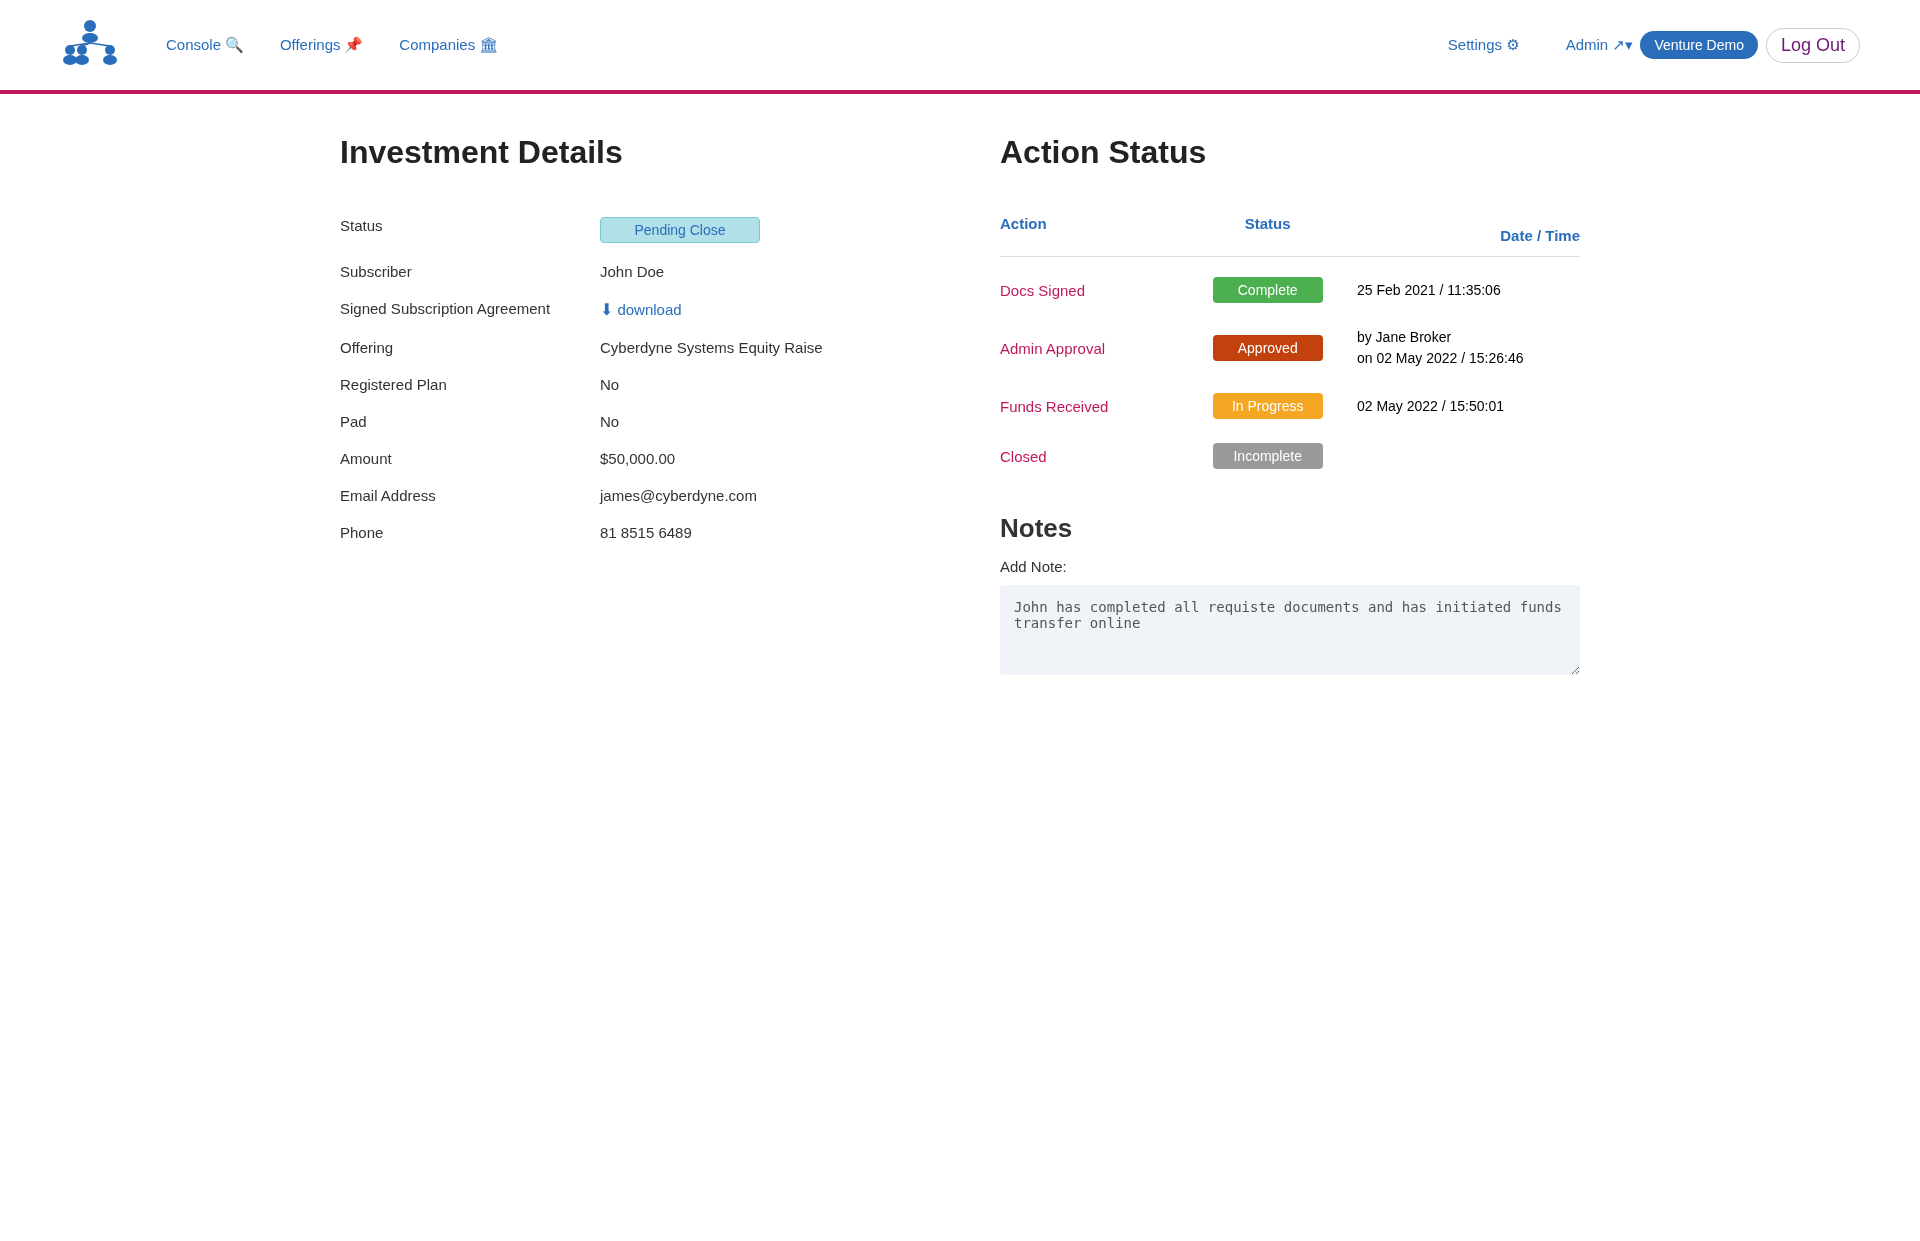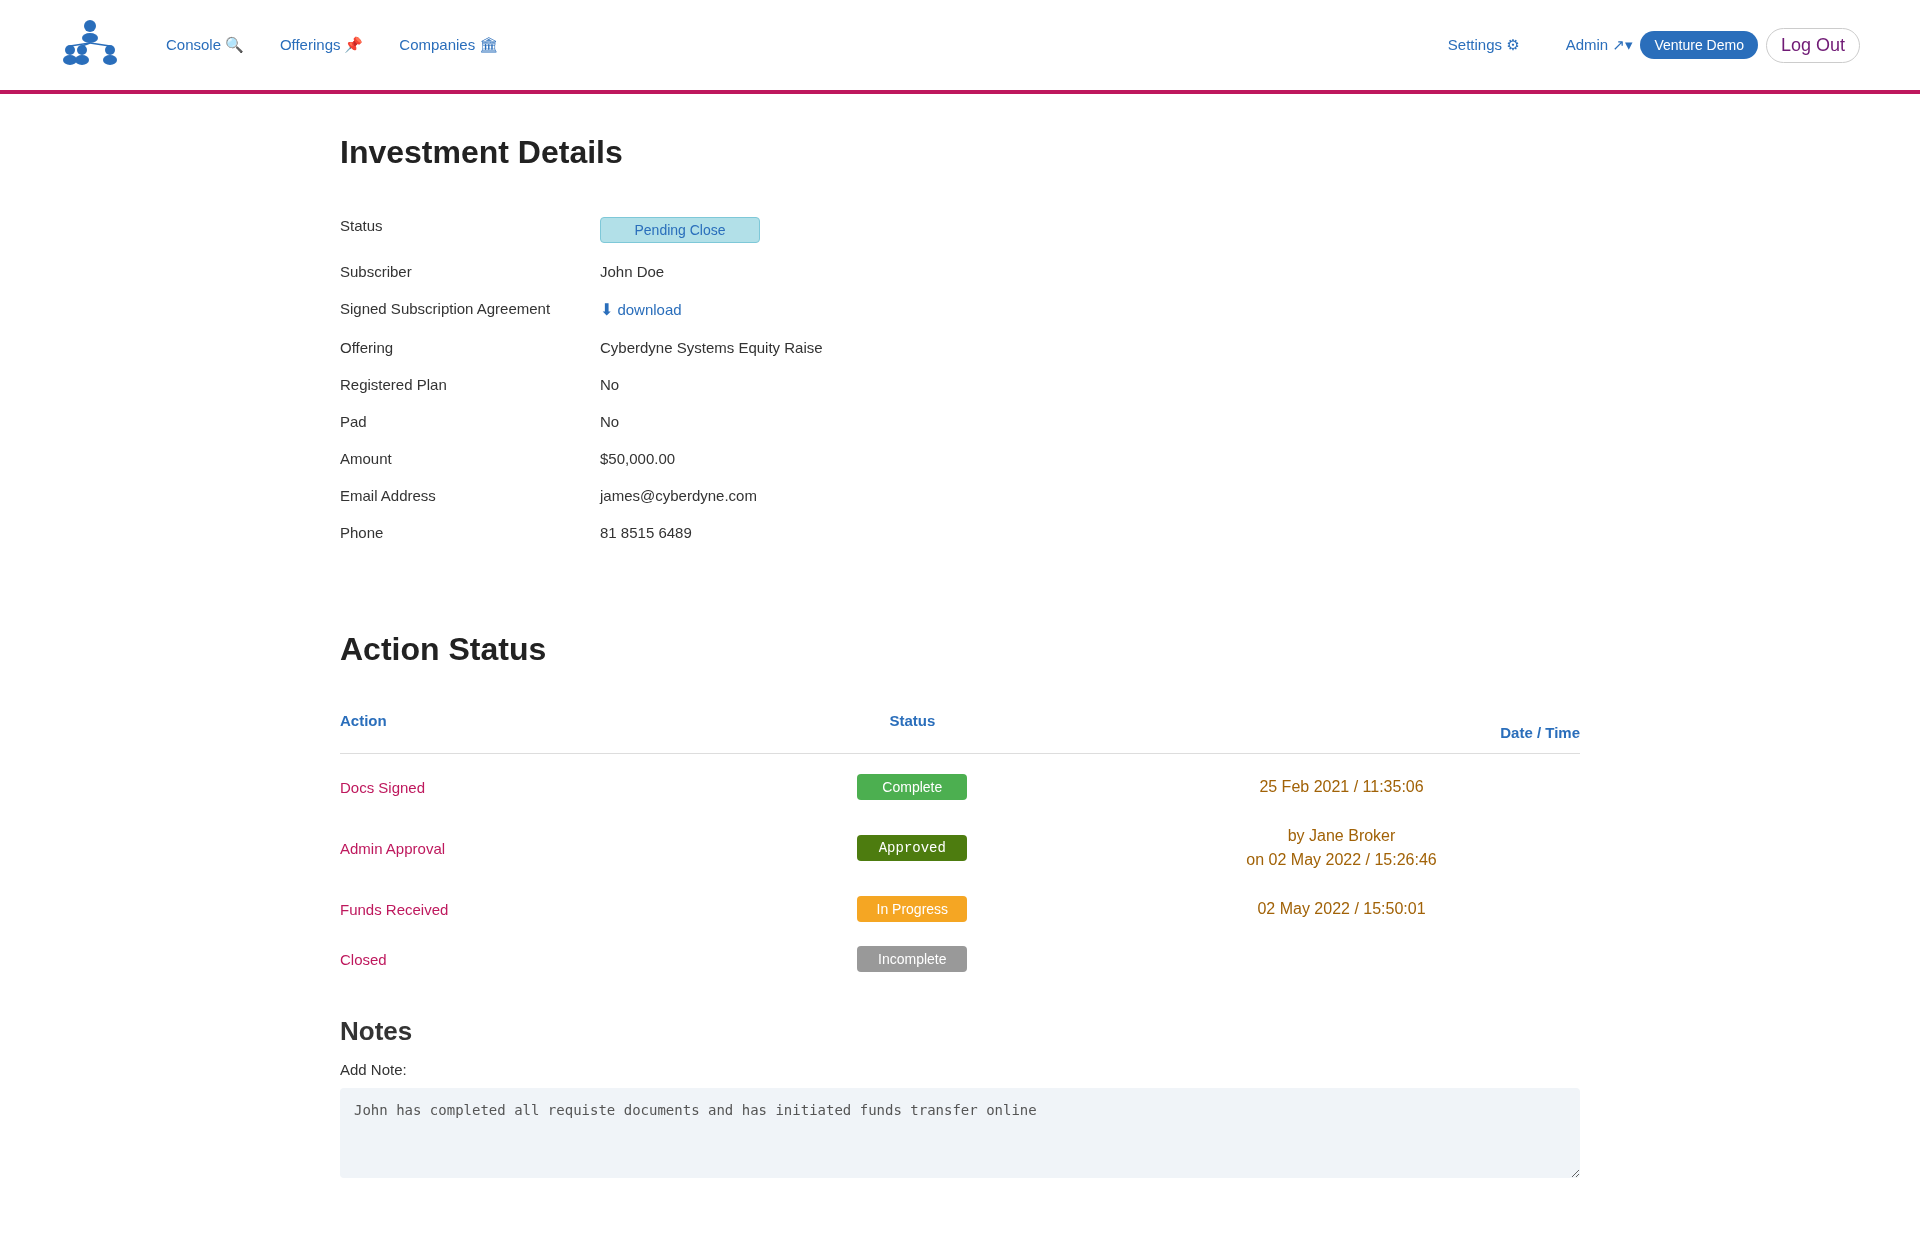--- a/index.html
+++ b/index.html
@@ -52,21 +52,20 @@
       cursor: pointer;
     }
 
     
     .main-content {
       display: flex;
       padding: 40px 80px;
       gap: 80px;
       max-width: 1400px;
       margin: 0 auto;
-      flex-direction: column;
     }
 
     
     .left-panel { flex: 1; min-width: 0; }
     .section-title {
       font-size: 32px;
       font-weight: 700;
       color: #222;
       margin-bottom: 36px;
     }
@@ -118,34 +117,34 @@
     .col-status { flex: 1.2; font-size: 15px; font-weight: 700; color: #2a6ebb; text-align: center; }
     .col-datetime { flex: 1.5; font-size: 15px; font-weight: 700; color: #2a6ebb; text-align: right; margin-top: 12px; }
 
     .action-row {
       display: flex;
       align-items: center;
       padding: 12px 0;
     }
     .action-name { flex: 1.2; font-size: 15px; color: #be185d; }
     .action-status-cell { flex: 1.2; display: flex; justify-content: center; }
-    .action-datetime { flex: 1.5; font-size: 16px; color: #a16207; text-align: center; line-height: 1.5; }
+    .action-datetime { flex: 1.5; font-size: 14px; color: #000000; text-align: left; line-height: 1.5; }
 
     .badge {
       display: inline-block;
       border-radius: 4px;
       padding: 5px 18px;
       font-size: 14px;
       font-weight: 500;
       color: #fff;
       min-width: 110px;
       text-align: center;
     }
     .badge-complete { background: #4caf50; }
-    .badge-approved { background: #4d7c0f; font-family: Liberation Mono, monospace; }
+    .badge-approved { background: #c2410c; }
     .badge-inprogress { background: #f5a623; }
     .badge-incomplete { background: #999; }
 
     
     .notes-section { margin-top: 32px; }
     .notes-title { font-size: 26px; font-weight: 700; color: #333; margin-bottom: 14px; }
     .add-note-label { font-size: 15px; color: #333; margin-bottom: 10px; }
     .note-textarea {
       width: 100%;
       min-height: 90px;

